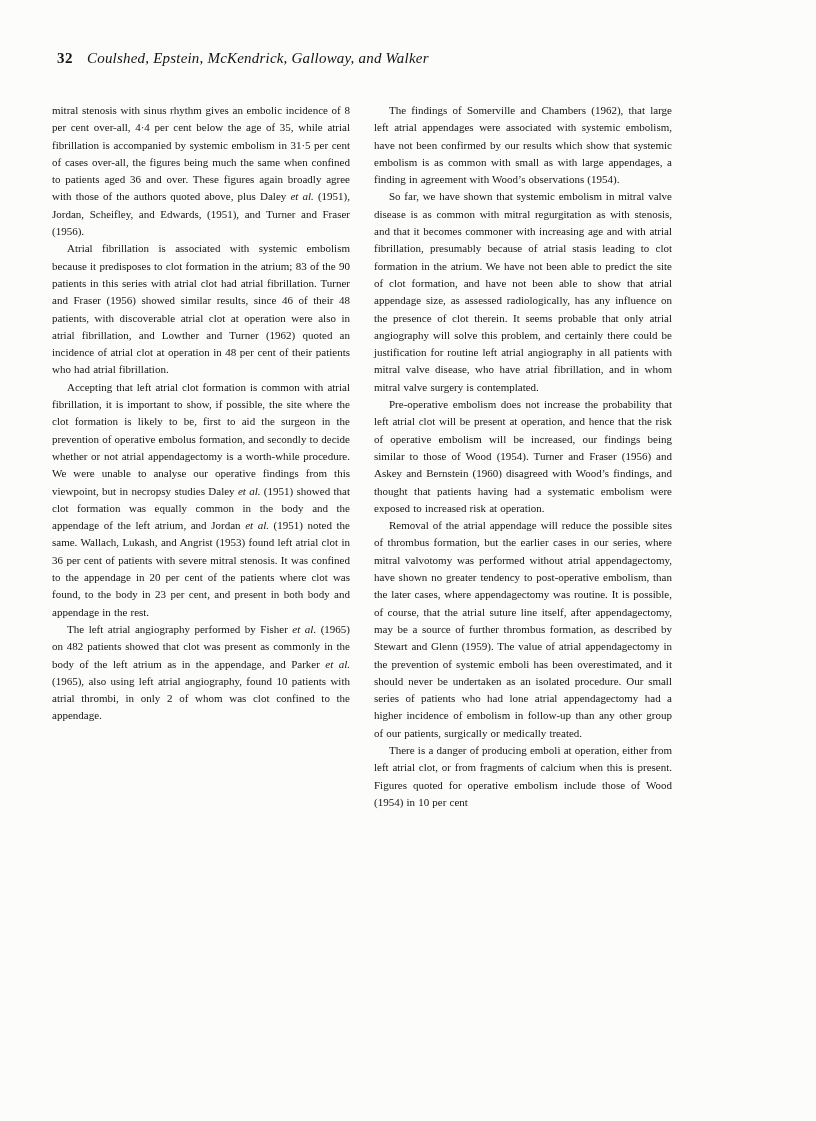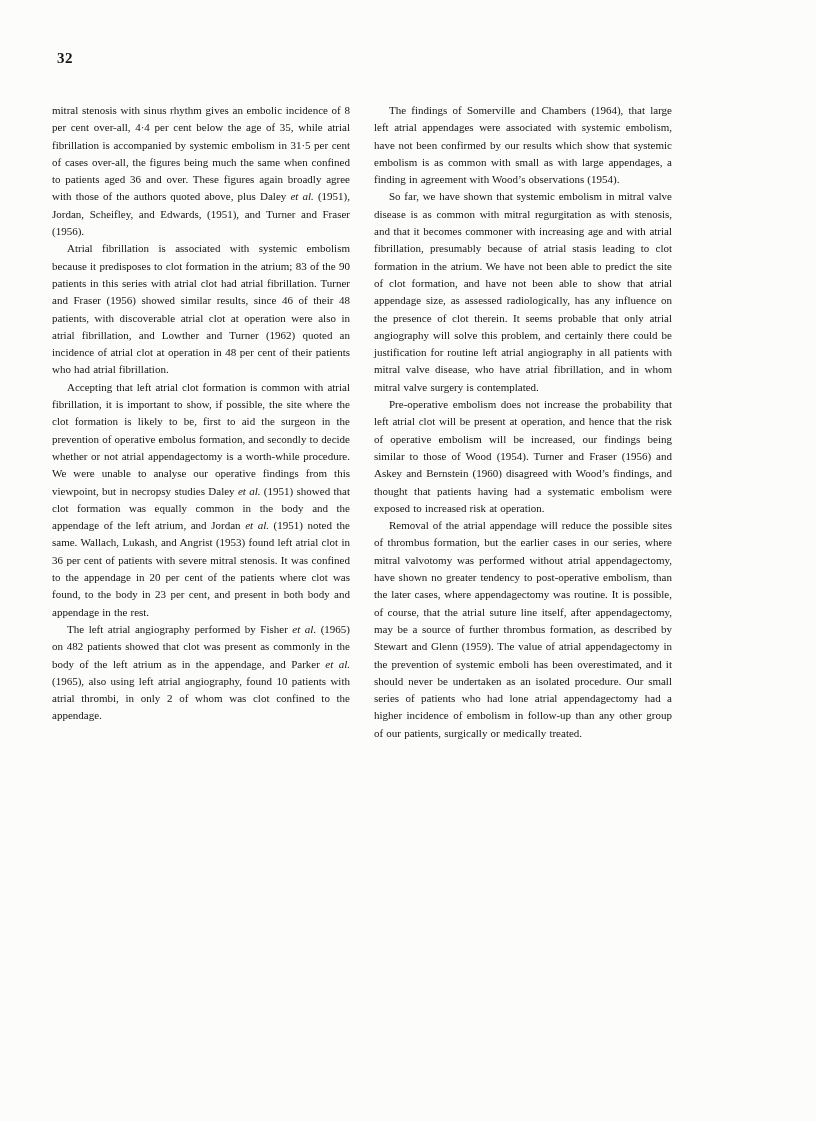--- a/index.html
+++ b/index.html
@@ -52,29 +52,31 @@
     word-spacing: 0.4px;
   }
   .col p.no-indent { text-indent: 0; }
 </style>
 </head>
 <body>
 
 <div class="page">
   <div class="running-header">
     <span class="page-number">32</span>
+    <span class="running-head-names">Coulshed, Epstein, McKendrick, Galloway, and Walker</span>
   </div>
 
   <div class="columns">
     <div class="col">
         <p class="no-indent">mitral stenosis with sinus rhythm gives an embolic incidence of 8 per cent over-all, 4·4 per cent below the age of 35, while atrial fibrillation is accompanied by systemic embolism in 31·5 per cent of cases over-all, the figures being much the same when confined to patients aged 36 and over. These figures again broadly agree with those of the authors quoted above, plus Daley <i>et al.</i> (1951), Jordan, Scheifley, and Edwards, (1951), and Turner and Fraser (1956).</p>
         <p>Atrial fibrillation is associated with systemic embolism because it predisposes to clot formation in the atrium; 83 of the 90 patients in this series with atrial clot had atrial fibrillation. Turner and Fraser (1956) showed similar results, since 46 of their 48 patients, with discoverable atrial clot at operation were also in atrial fibrillation, and Lowther and Turner (1962) quoted an incidence of atrial clot at operation in 48 per cent of their patients who had atrial fibrillation.</p>
         <p>Accepting that left atrial clot formation is common with atrial fibrillation, it is important to show, if possible, the site where the clot formation is likely to be, first to aid the surgeon in the prevention of operative embolus formation, and secondly to decide whether or not atrial appendagectomy is a worth-while procedure. We were unable to analyse our operative findings from this viewpoint, but in necropsy studies Daley <i>et al.</i> (1951) showed that clot formation was equally common in the body and the appendage of the left atrium, and Jordan <i>et al.</i> (1951) noted the same. Wallach, Lukash, and Angrist (1953) found left atrial clot in 36 per cent of patients with severe mitral stenosis. It was confined to the appendage in 20 per cent of the patients where clot was found, to the body in 23 per cent, and present in both body and appendage in the rest.</p>
         <p>The left atrial angiography performed by Fisher <i>et al.</i> (1965) on 482 patients showed that clot was present as commonly in the body of the left atrium as in the appendage, and Parker <i>et al.</i> (1965), also using left atrial angiography, found 10 patients with atrial thrombi, in only 2 of whom was clot confined to the appendage.</p>
       </div>
     <div class="col">
-        <p>The findings of Somerville and Chambers (1964), that large left atrial appendages were associated with systemic embolism, have not been confirmed by our results which show that systemic embolism is as common with small as with large appendages, a finding in agreement with Wood’s observations (1954).</p>
+        <p>The findings of Somerville and Chambers (1962), that large left atrial appendages were associated with systemic embolism, have not been confirmed by our results which show that systemic embolism is as common with small as with large appendages, a finding in agreement with Wood’s observations (1954).</p>
         <p>So far, we have shown that systemic embolism in mitral valve disease is as common with mitral regurgitation as with stenosis, and that it becomes commoner with increasing age and with atrial fibrillation, presumably because of atrial stasis leading to clot formation in the atrium. We have not been able to predict the site of clot formation, and have not been able to show that atrial appendage size, as assessed radiologically, has any influence on the presence of clot therein. It seems probable that only atrial angiography will solve this problem, and certainly there could be justification for routine left atrial angiography in all patients with mitral valve disease, who have atrial fibrillation, and in whom mitral valve surgery is contemplated.</p>
         <p>Pre-operative embolism does not increase the probability that left atrial clot will be present at operation, and hence that the risk of operative embolism will be increased, our findings being similar to those of Wood (1954). Turner and Fraser (1956) and Askey and Bernstein (1960) disagreed with Wood’s findings, and thought that patients having had a systematic embolism were exposed to increased risk at operation.</p>
         <p>Removal of the atrial appendage will reduce the possible sites of thrombus formation, but the earlier cases in our series, where mitral valvotomy was performed without atrial appendagectomy, have shown no greater tendency to post-operative embolism, than the later cases, where appendagectomy was routine. It is possible, of course, that the atrial suture line itself, after appendagectomy, may be a source of further thrombus formation, as described by Stewart and Glenn (1959). The value of atrial appendagectomy in the prevention of systemic emboli has been overestimated, and it should never be undertaken as an isolated procedure. Our small series of patients who had lone atrial appendagectomy had a higher incidence of embolism in follow-up than any other group of our patients, surgically or medically treated.</p>
+        <p>There is a danger of producing emboli at operation, either from left atrial clot, or from fragments of calcium when this is present. Figures quoted for operative embolism include those of Wood (1954) in 10 per cent</p>
       </div>
   </div>
 </div>
 
 </body></html>

